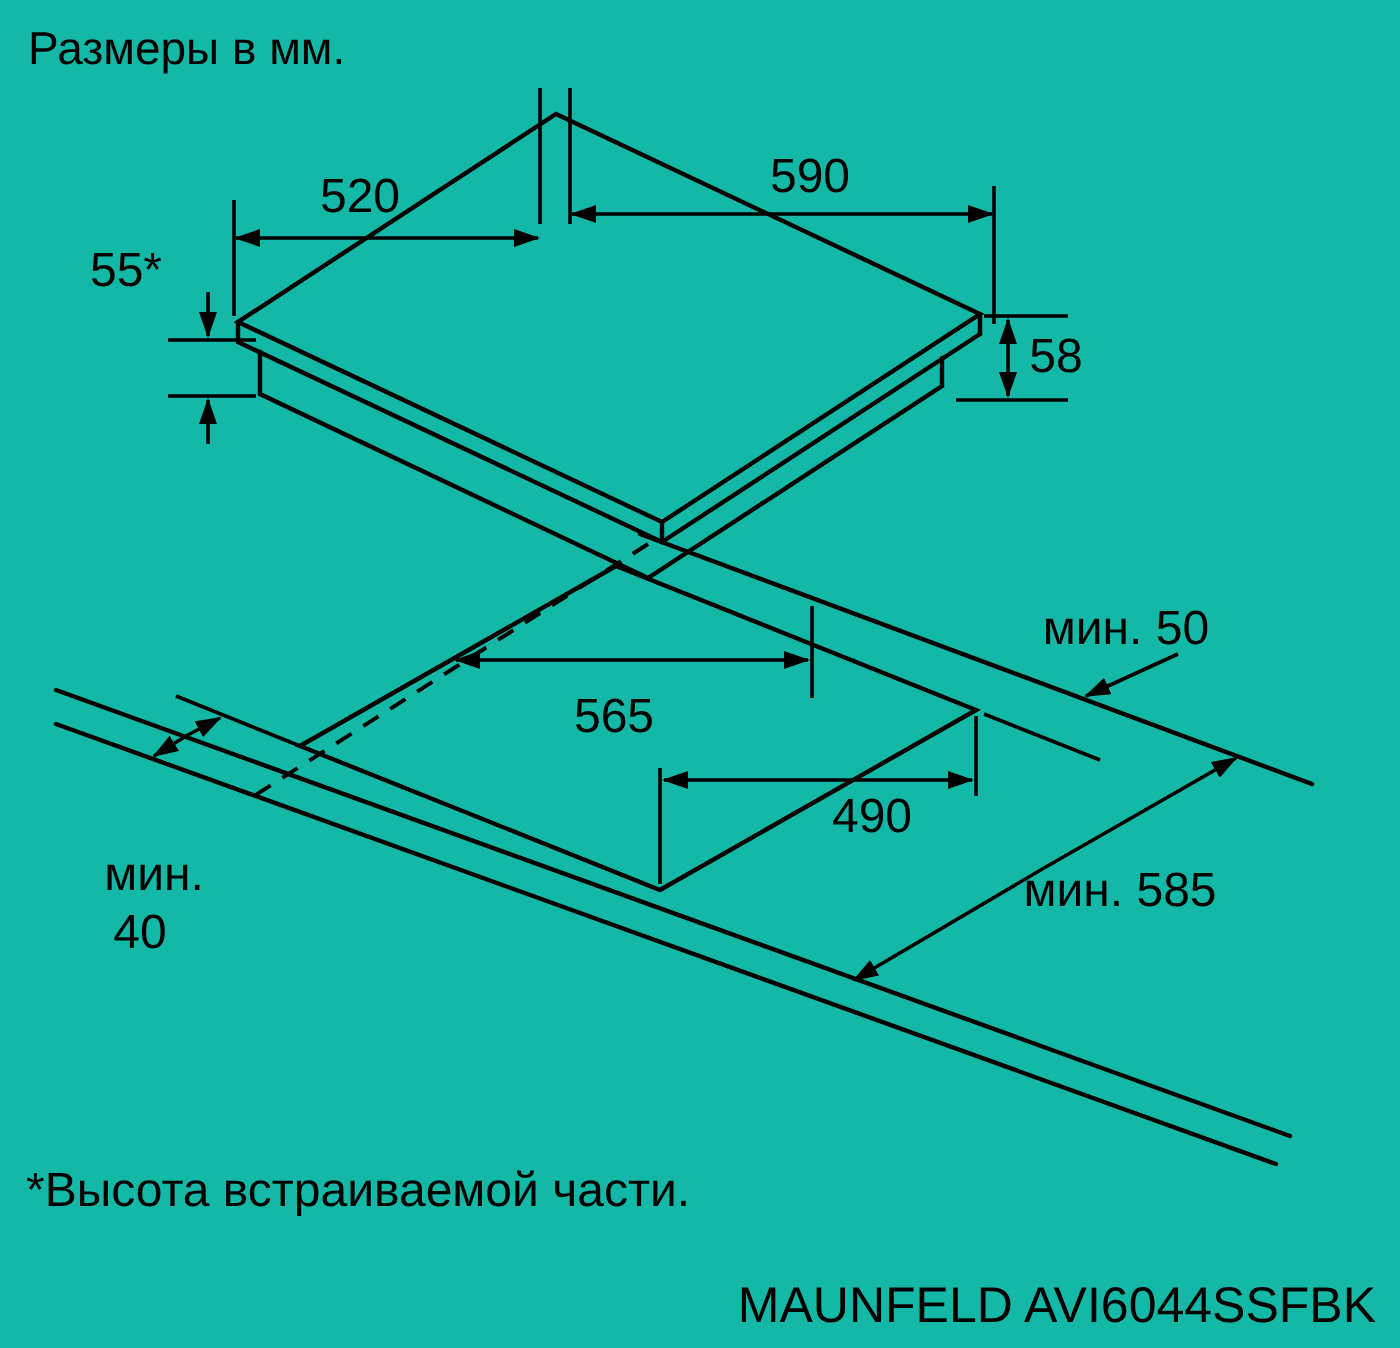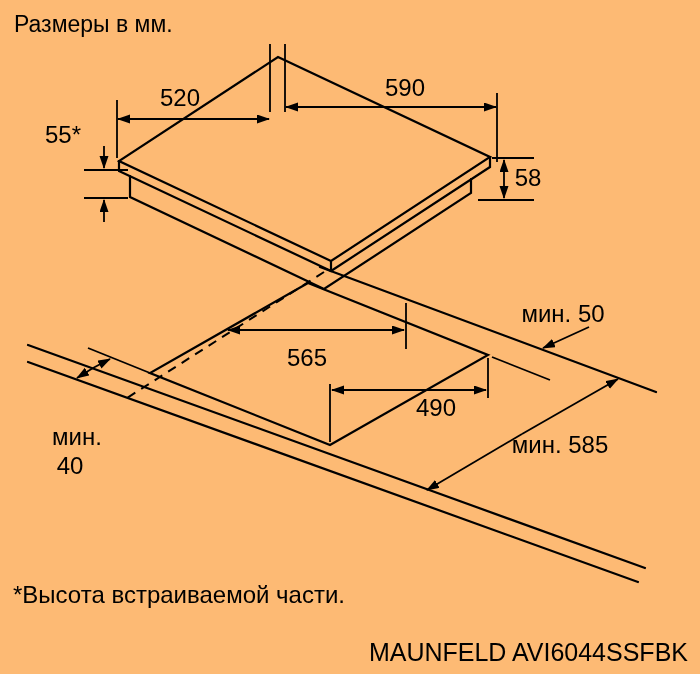--- a/index.html
+++ b/index.html
@@ -1,16 +1,16 @@
 <!DOCTYPE html>
 <html><head>
 <meta charset="utf-8">
 <style>
   html,body{margin:0;padding:0;background:#ffffff;}
-  .stage{position:relative;width:700px;height:674px;background:#fdba74;overflow:hidden;
+  .stage{position:relative;width:700px;height:674px;background:#14b8a6;overflow:hidden;
          font-family:"Liberation Sans", sans-serif;}
   svg{position:absolute;left:0;top:0;}
   .ln{stroke:#000000;stroke-width:2.2;fill:none;stroke-linecap:round;}
   .dim{stroke:#000000;stroke-width:1.8;fill:none;stroke-linecap:butt;}
   .dash{stroke:#000000;stroke-width:2;fill:none;stroke-dasharray:9 7;}
   text{fill:#000000;font-family:"Liberation Sans", sans-serif;}
   .t24{font-size:24px;}
   .t23{font-size:23px;}
   .t25{font-size:25px;}
 </style>

